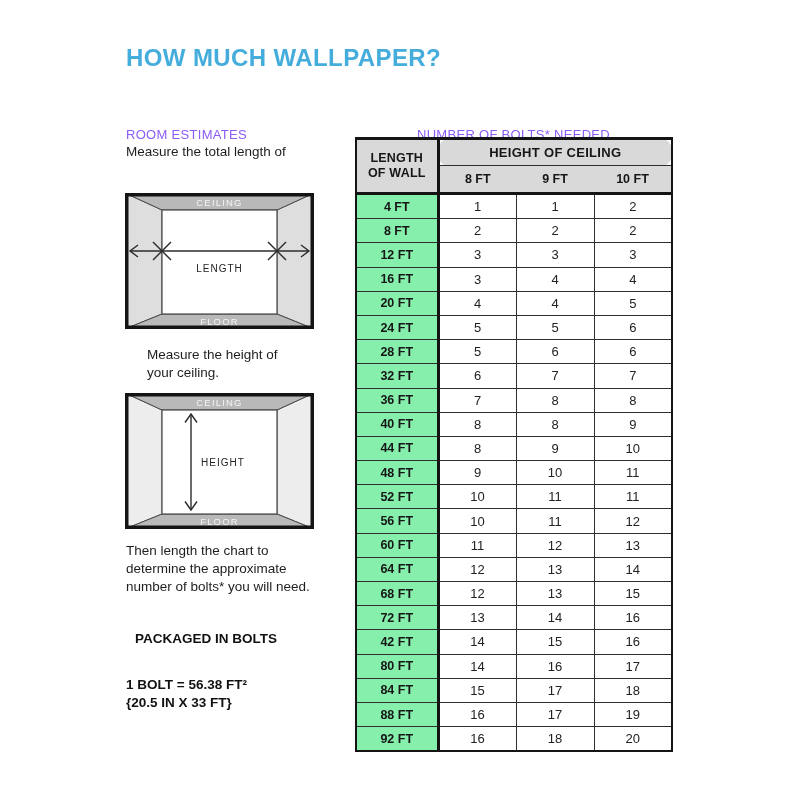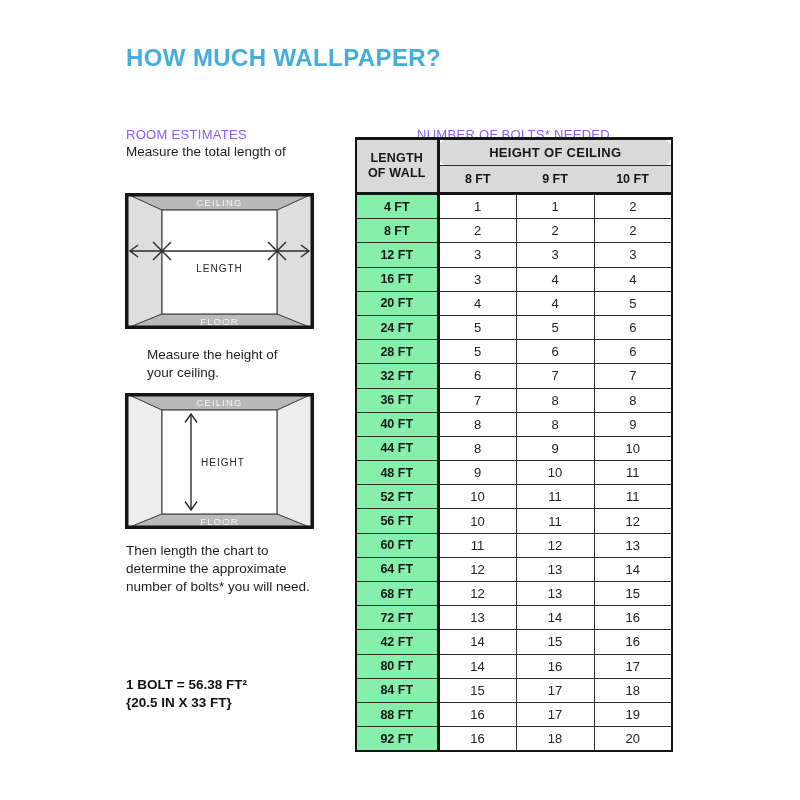--- a/index.html
+++ b/index.html
@@ -127,20 +127,21 @@
   <rect x="1.75" y="1.75" width="185.5" height="132.5" fill="none" stroke="#141414" stroke-width="3.5"></rect>
 </svg>
 
 <div class="abs copy p3">
   <div>Then length the chart to</div>
   <div>determine the approximate</div>
   <div>number of bolts* you will need.</div>
 </div>
 
 <div class="abs footnote">
+  <div class="line2">PACKAGED IN BOLTS</div>
 </div>
 
 <div class="abs bolt-spec">
   <div>1 BOLT = 56.38 FT²</div>
   <div>{20.5 IN X 33 FT}</div>
 </div>
 
 <h2 class="abs section-heading table-title">NUMBER OF BOLTS* NEEDED</h2>
 
 <div class="abs table-wrap">

